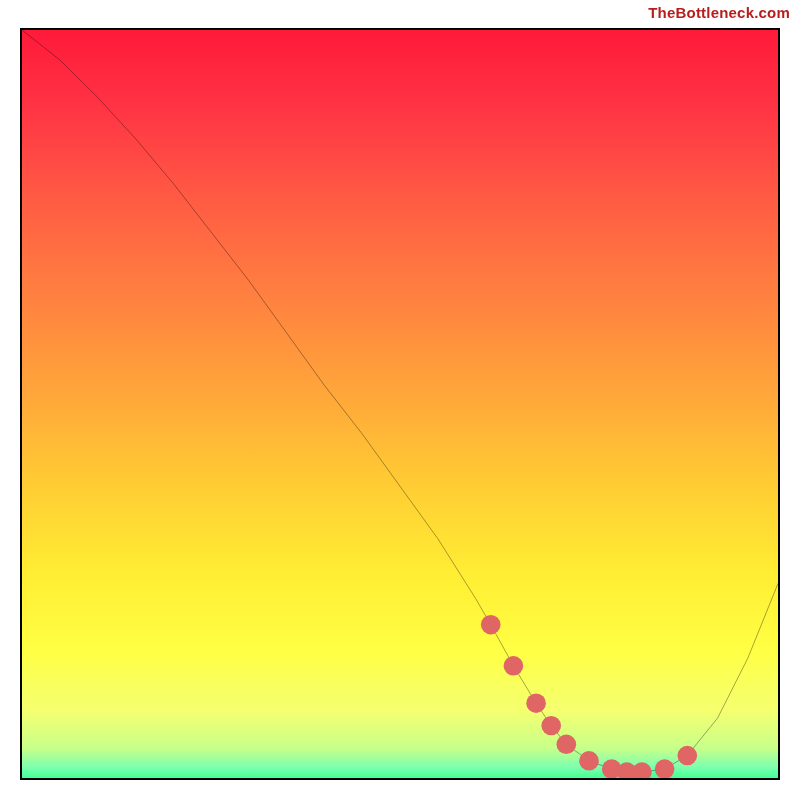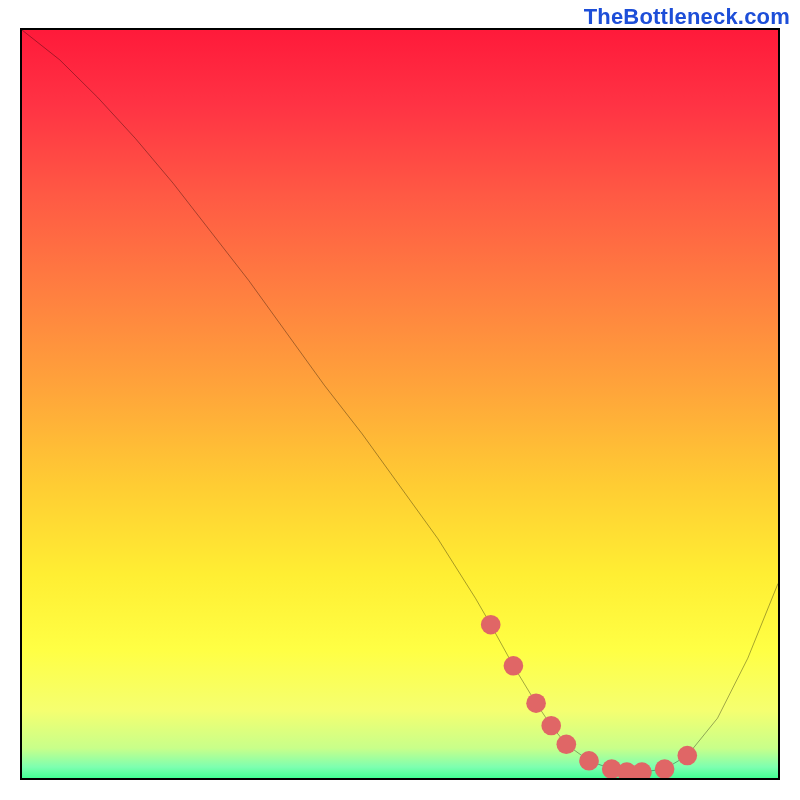--- a/index.html
+++ b/index.html
@@ -13,23 +13,23 @@
   }
   .container {
     position: relative;
     width: 800px;
     height: 800px;
   }
   .watermark {
     position: absolute;
     top: 4px;
     right: 10px;
-    font-size: 22px;
+    font-size: 15px;
     font-weight: 600;
-    color: #1d4ed8;
+    color: #b91c1c;
     letter-spacing: 0.2px;
     z-index: 10;
   }
   .plot-area {
     position: absolute;
     left: 20px;
     top: 28px;
     width: 760px;
     height: 752px;
     border: 2px solid #000;

